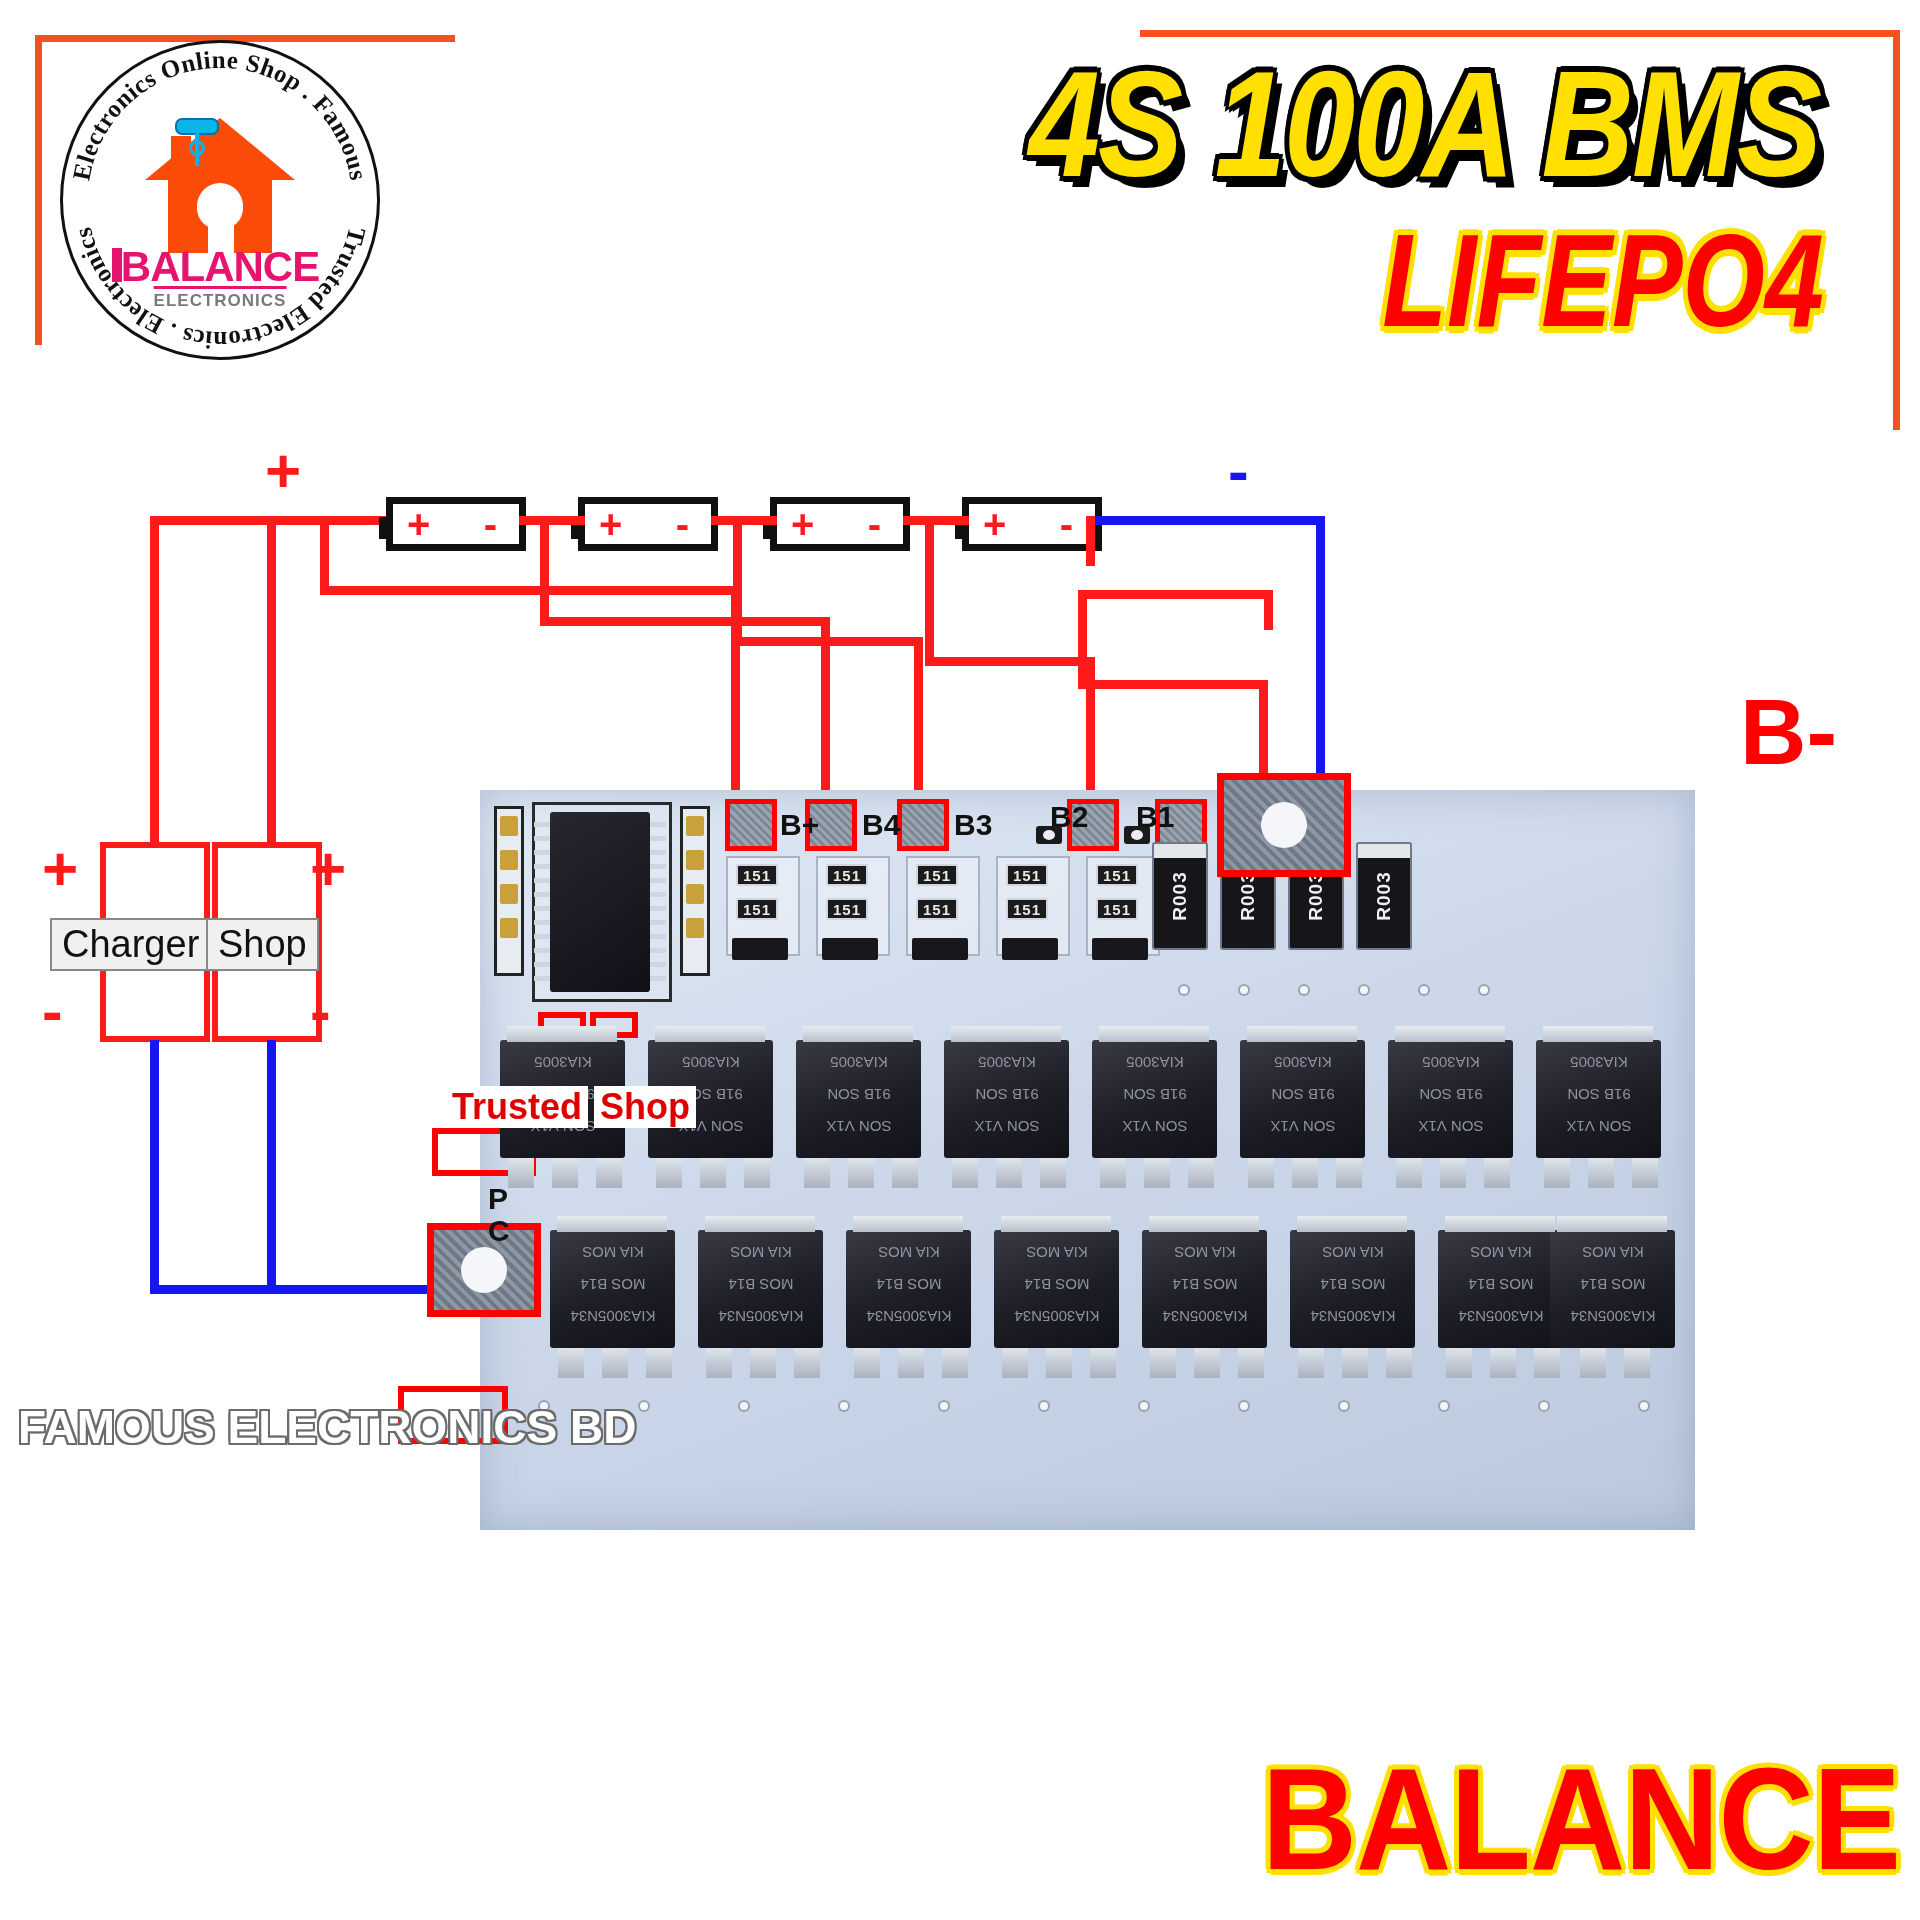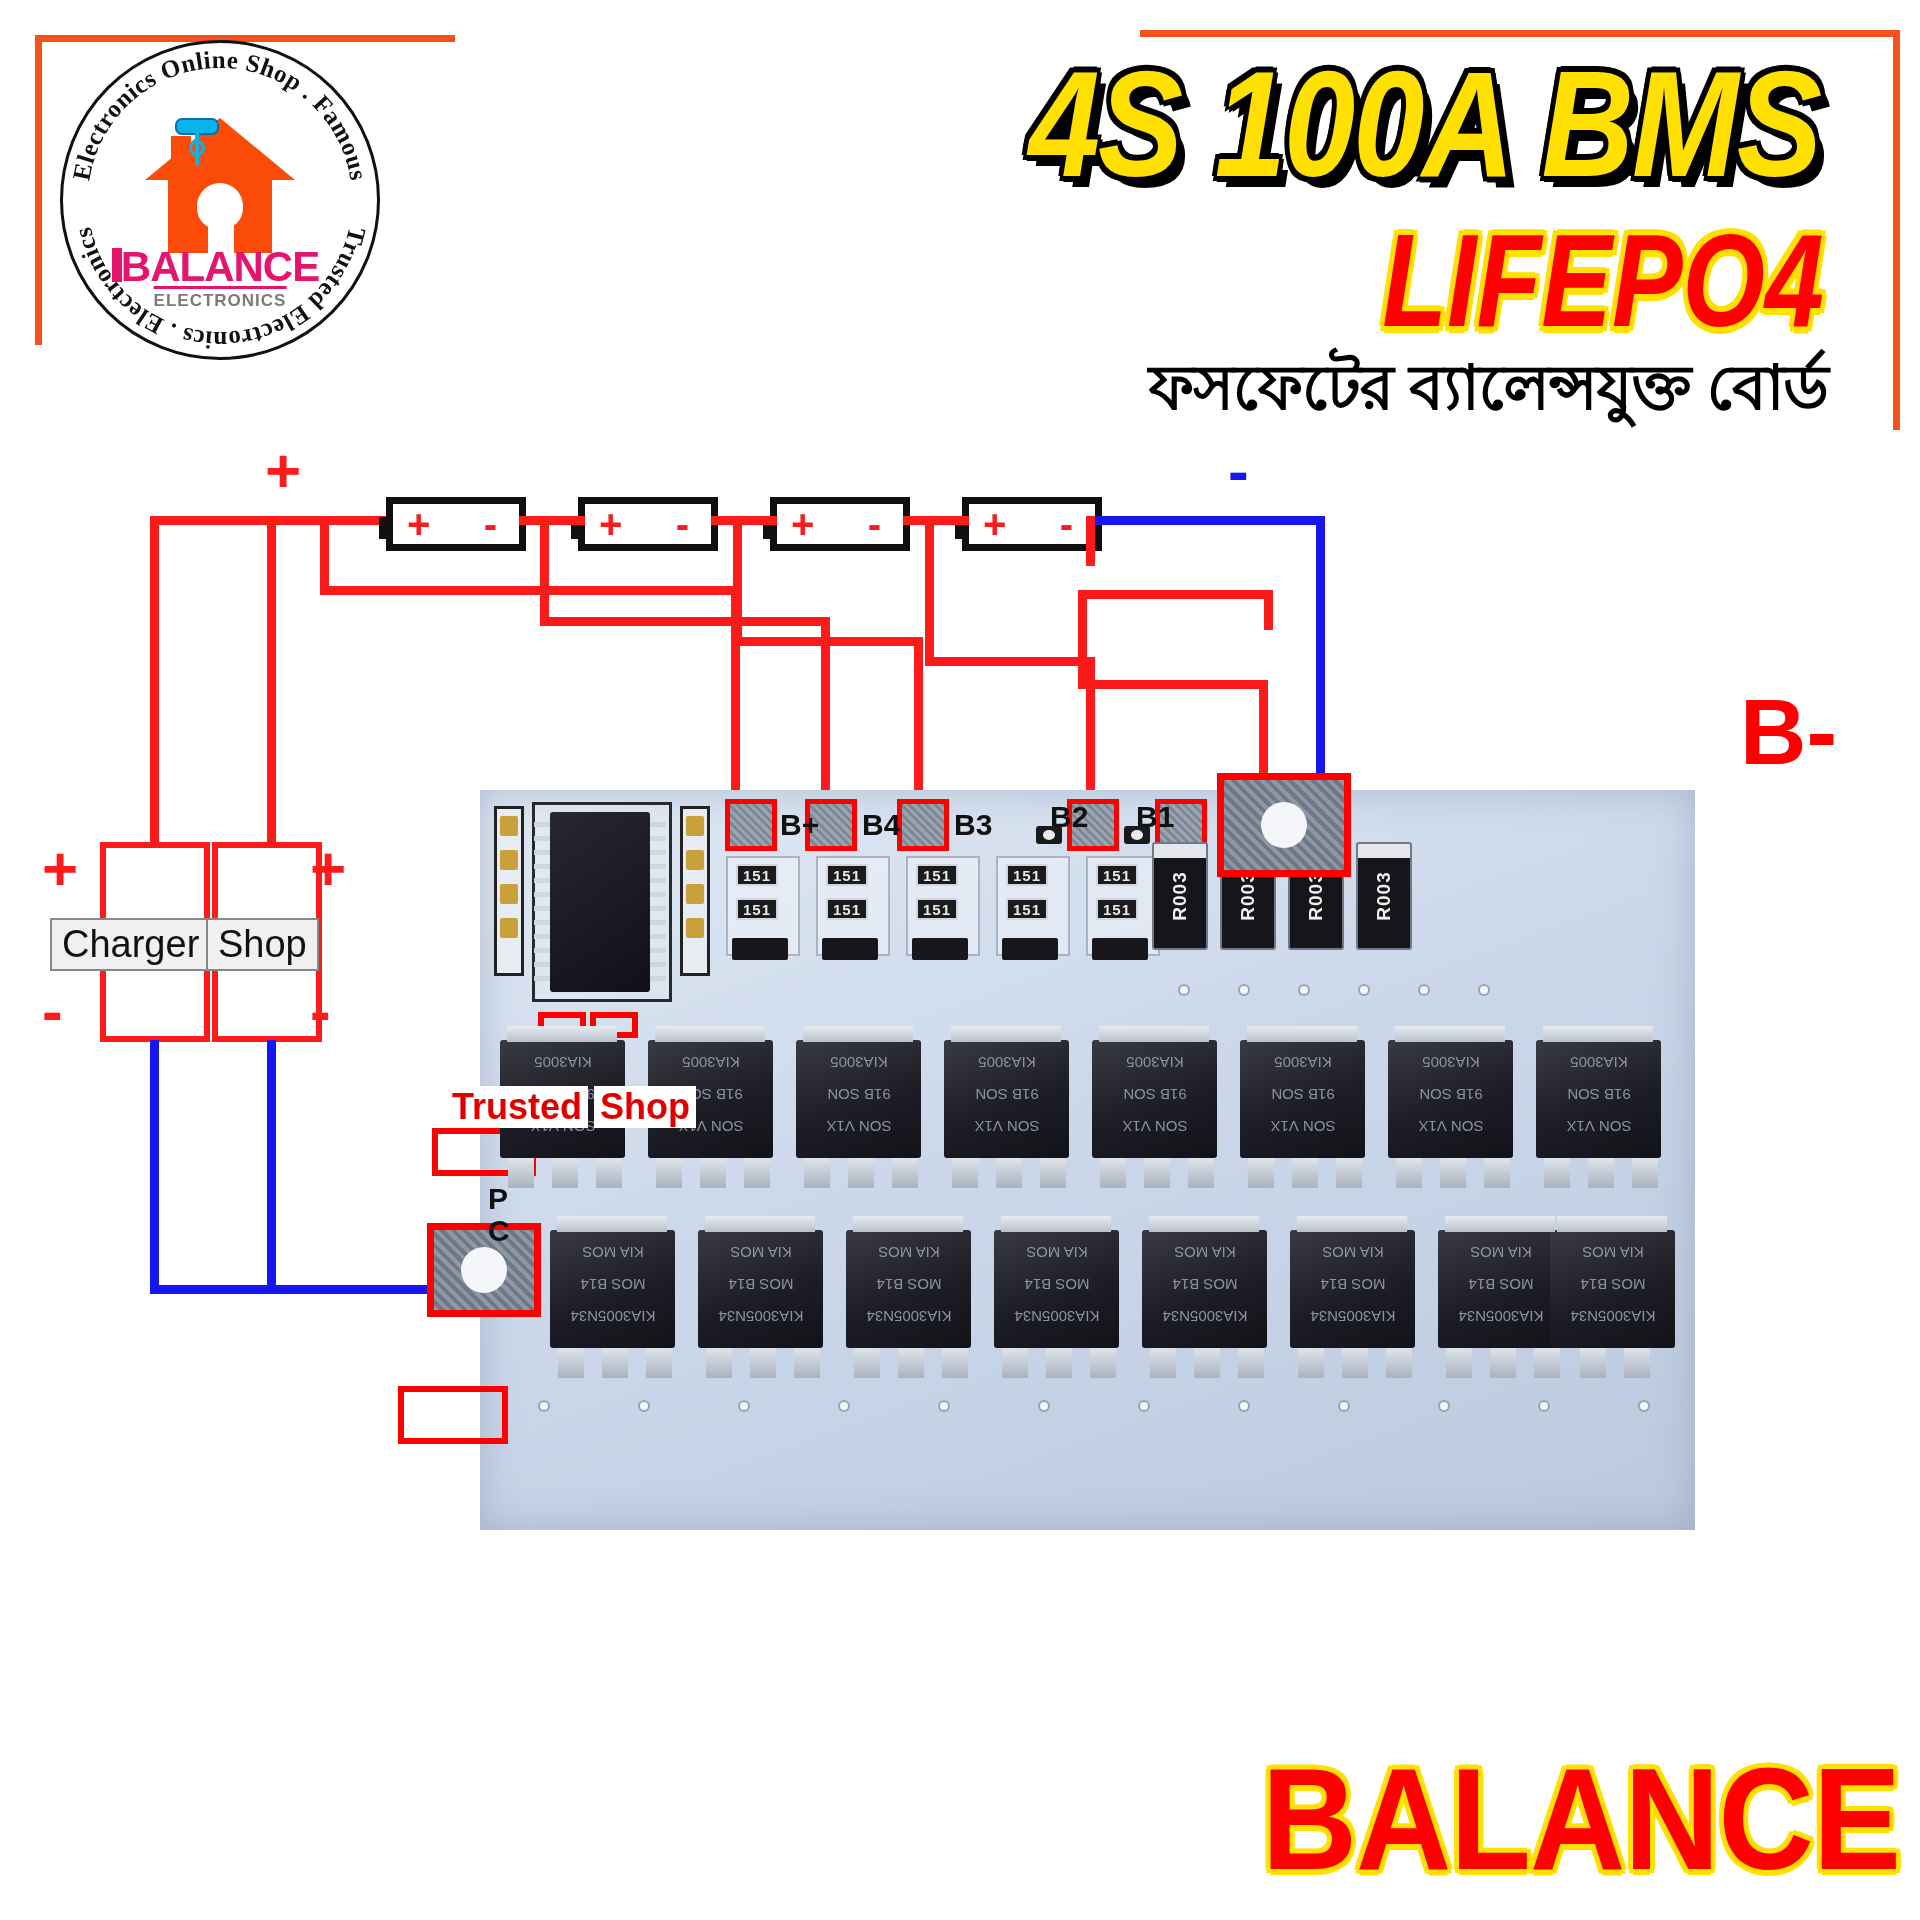--- a/index.html
+++ b/index.html
@@ -316,21 +316,20 @@
       <div class="bulb-fil"></div>
     </div>
 
     <div class="logo-famous-dot"></div>
     <div class="logo-famous">BALANCE</div>
     <div class="logo-sub">ELECTRONICS</div>
   </div>
 
   <div class="headline">4S 100A BMS</div>
   <div class="headline2">LIFEPO4</div>
-  <div class="subtitle-bn">ফসফেটের ব্যালেন্সযুক্ত বোর্ড</div>
 
   <div class="sign" style="left:265px; top:440px;">+</div>
   <div class="sign-blue" style="left:1228px; top:440px;">-</div>
 
   <div class="wire" style="left:150px; top:516px; width:250px; height:9px;"></div>
 
   <div class="cell" style="left:386px; top:497px;">
     <div class="cell-tab"></div>
     <span class="pl">+</span>
     <span class="mi">-</span>
@@ -690,16 +689,17 @@
     </div>
   </div>
 
   <div class="tiny-red-lbl" style="left:446px; top:1086px;">Trusted</div>
   <div class="tiny-red-lbl" style="left:594px; top:1086px;">Shop</div>
 
   <div class="bminus-label" style="left:1740px; top:686px;">B-</div>
 
   <div class="redbox" style="left:398px; top:1386px; width:110px; height:58px;"></div>
 
+  <div class="watermark">FAMOUS ELECTRONICS BD</div>
 
   <div class="footer-balance">BALANCE</div>
 
 </div>
 
 </body></html>

